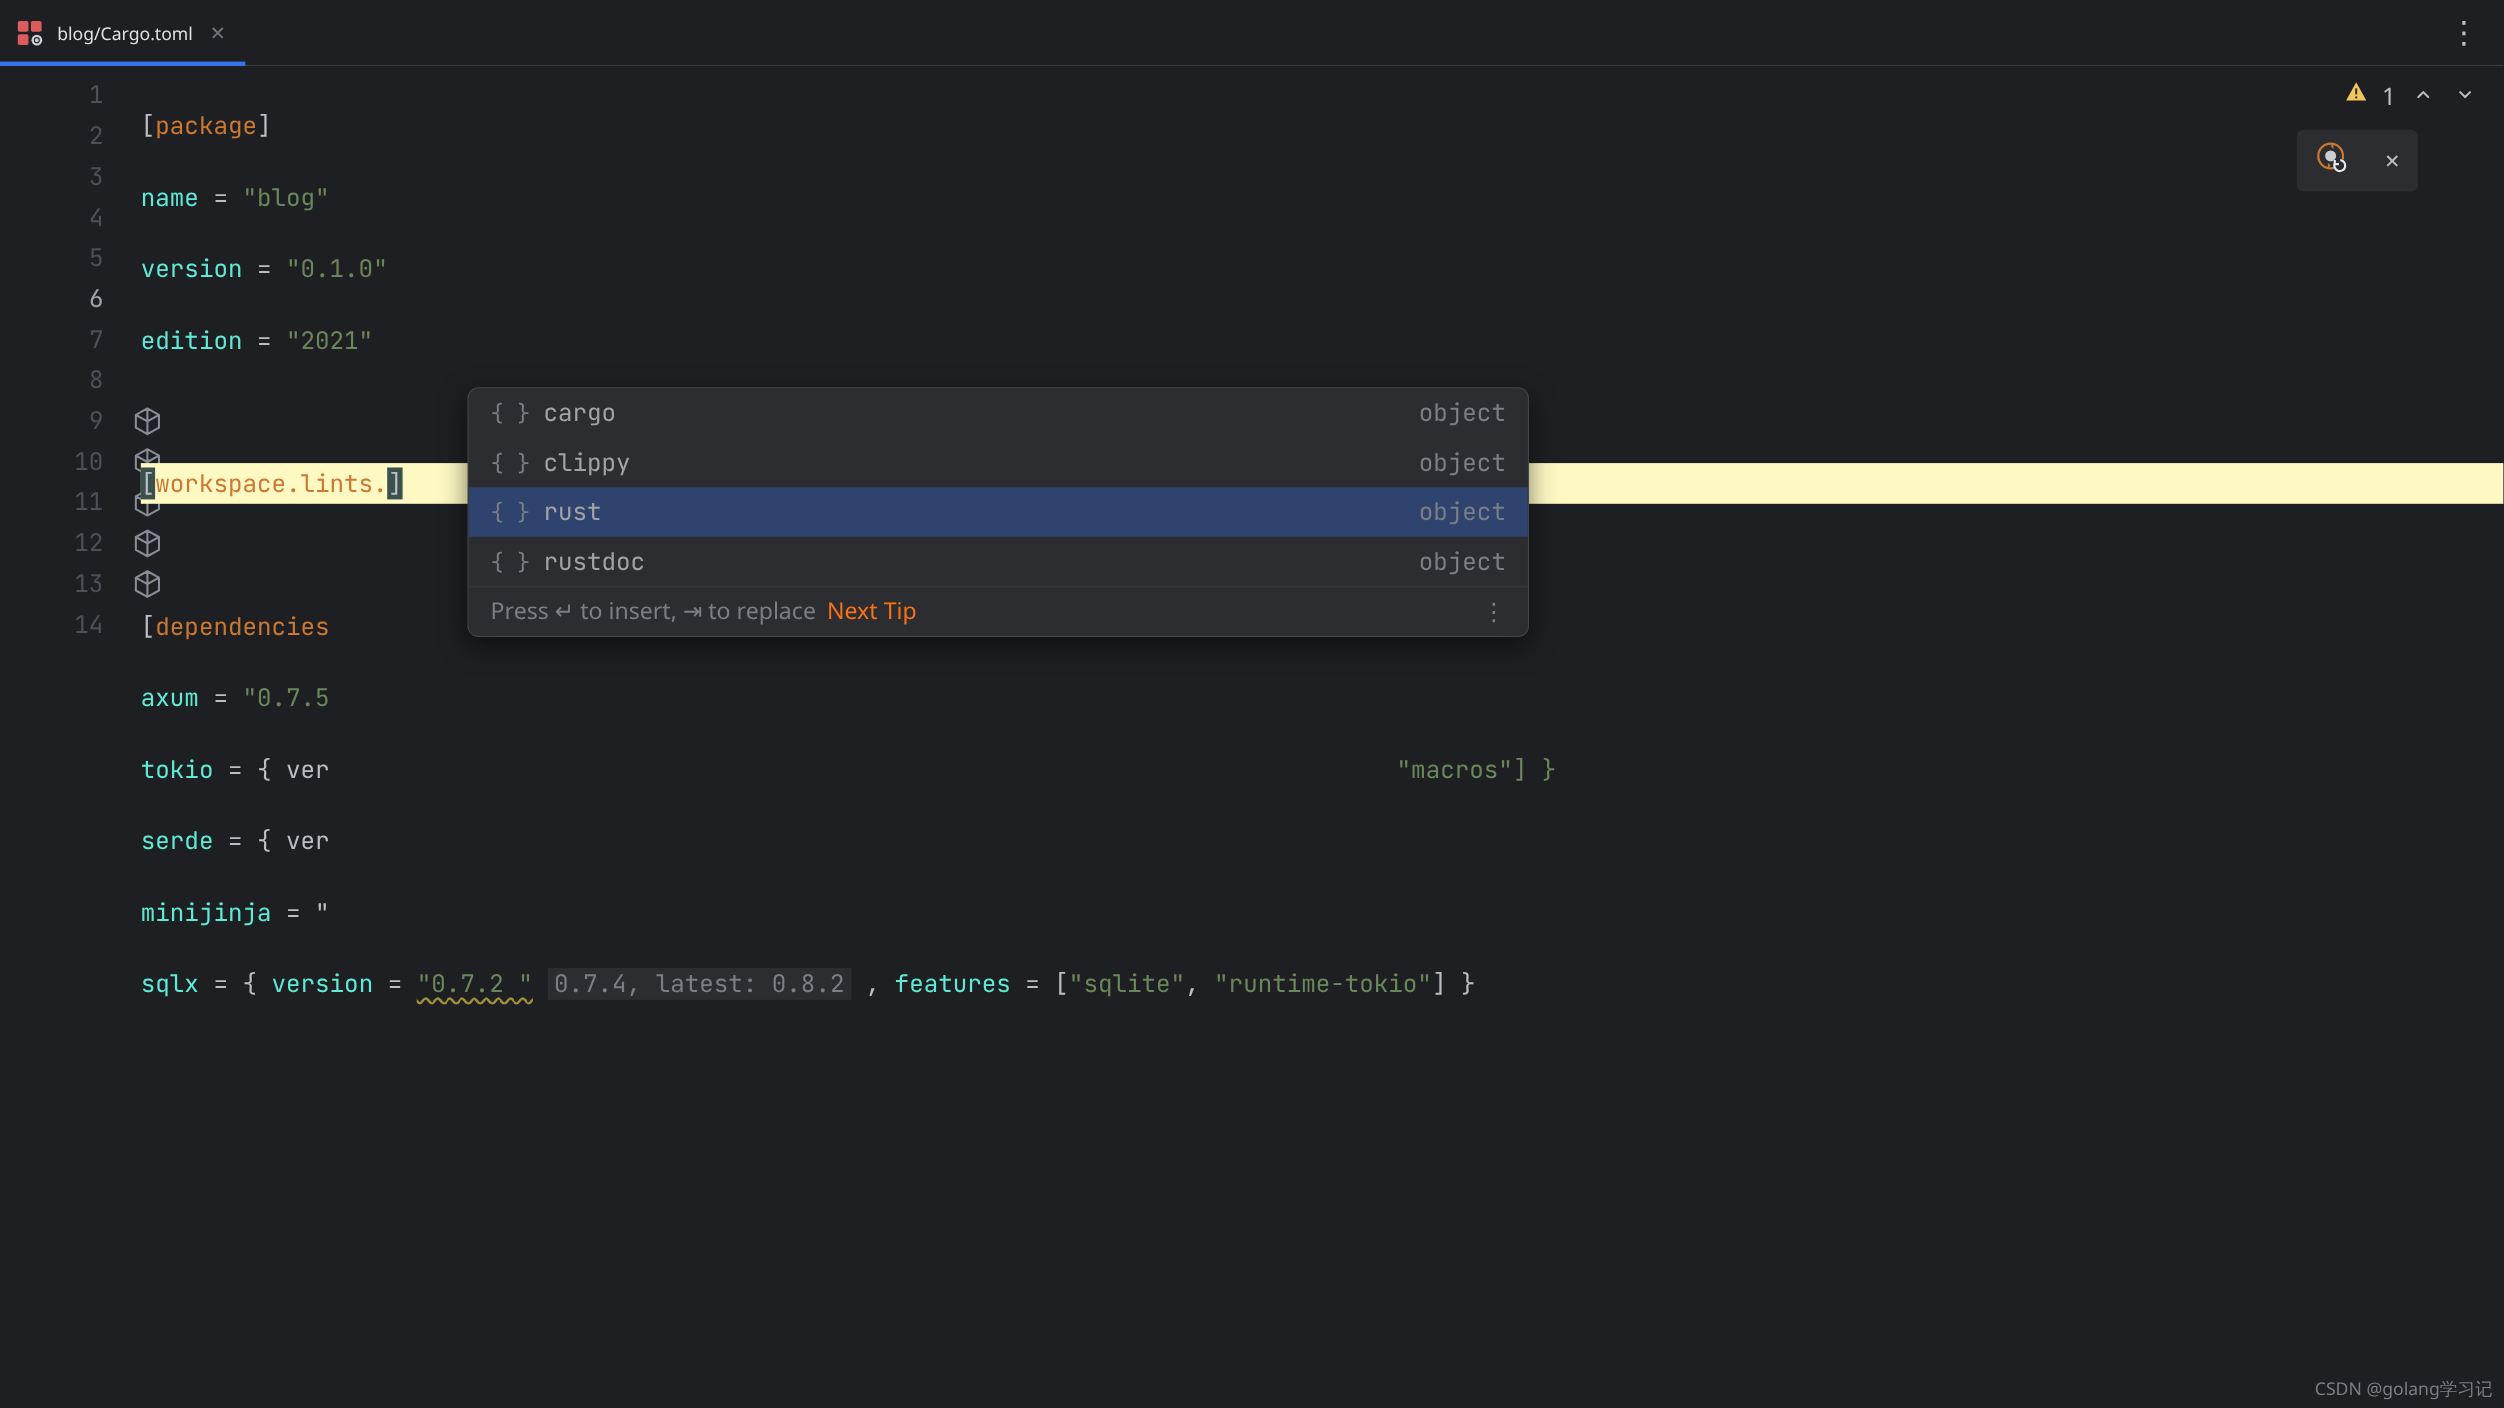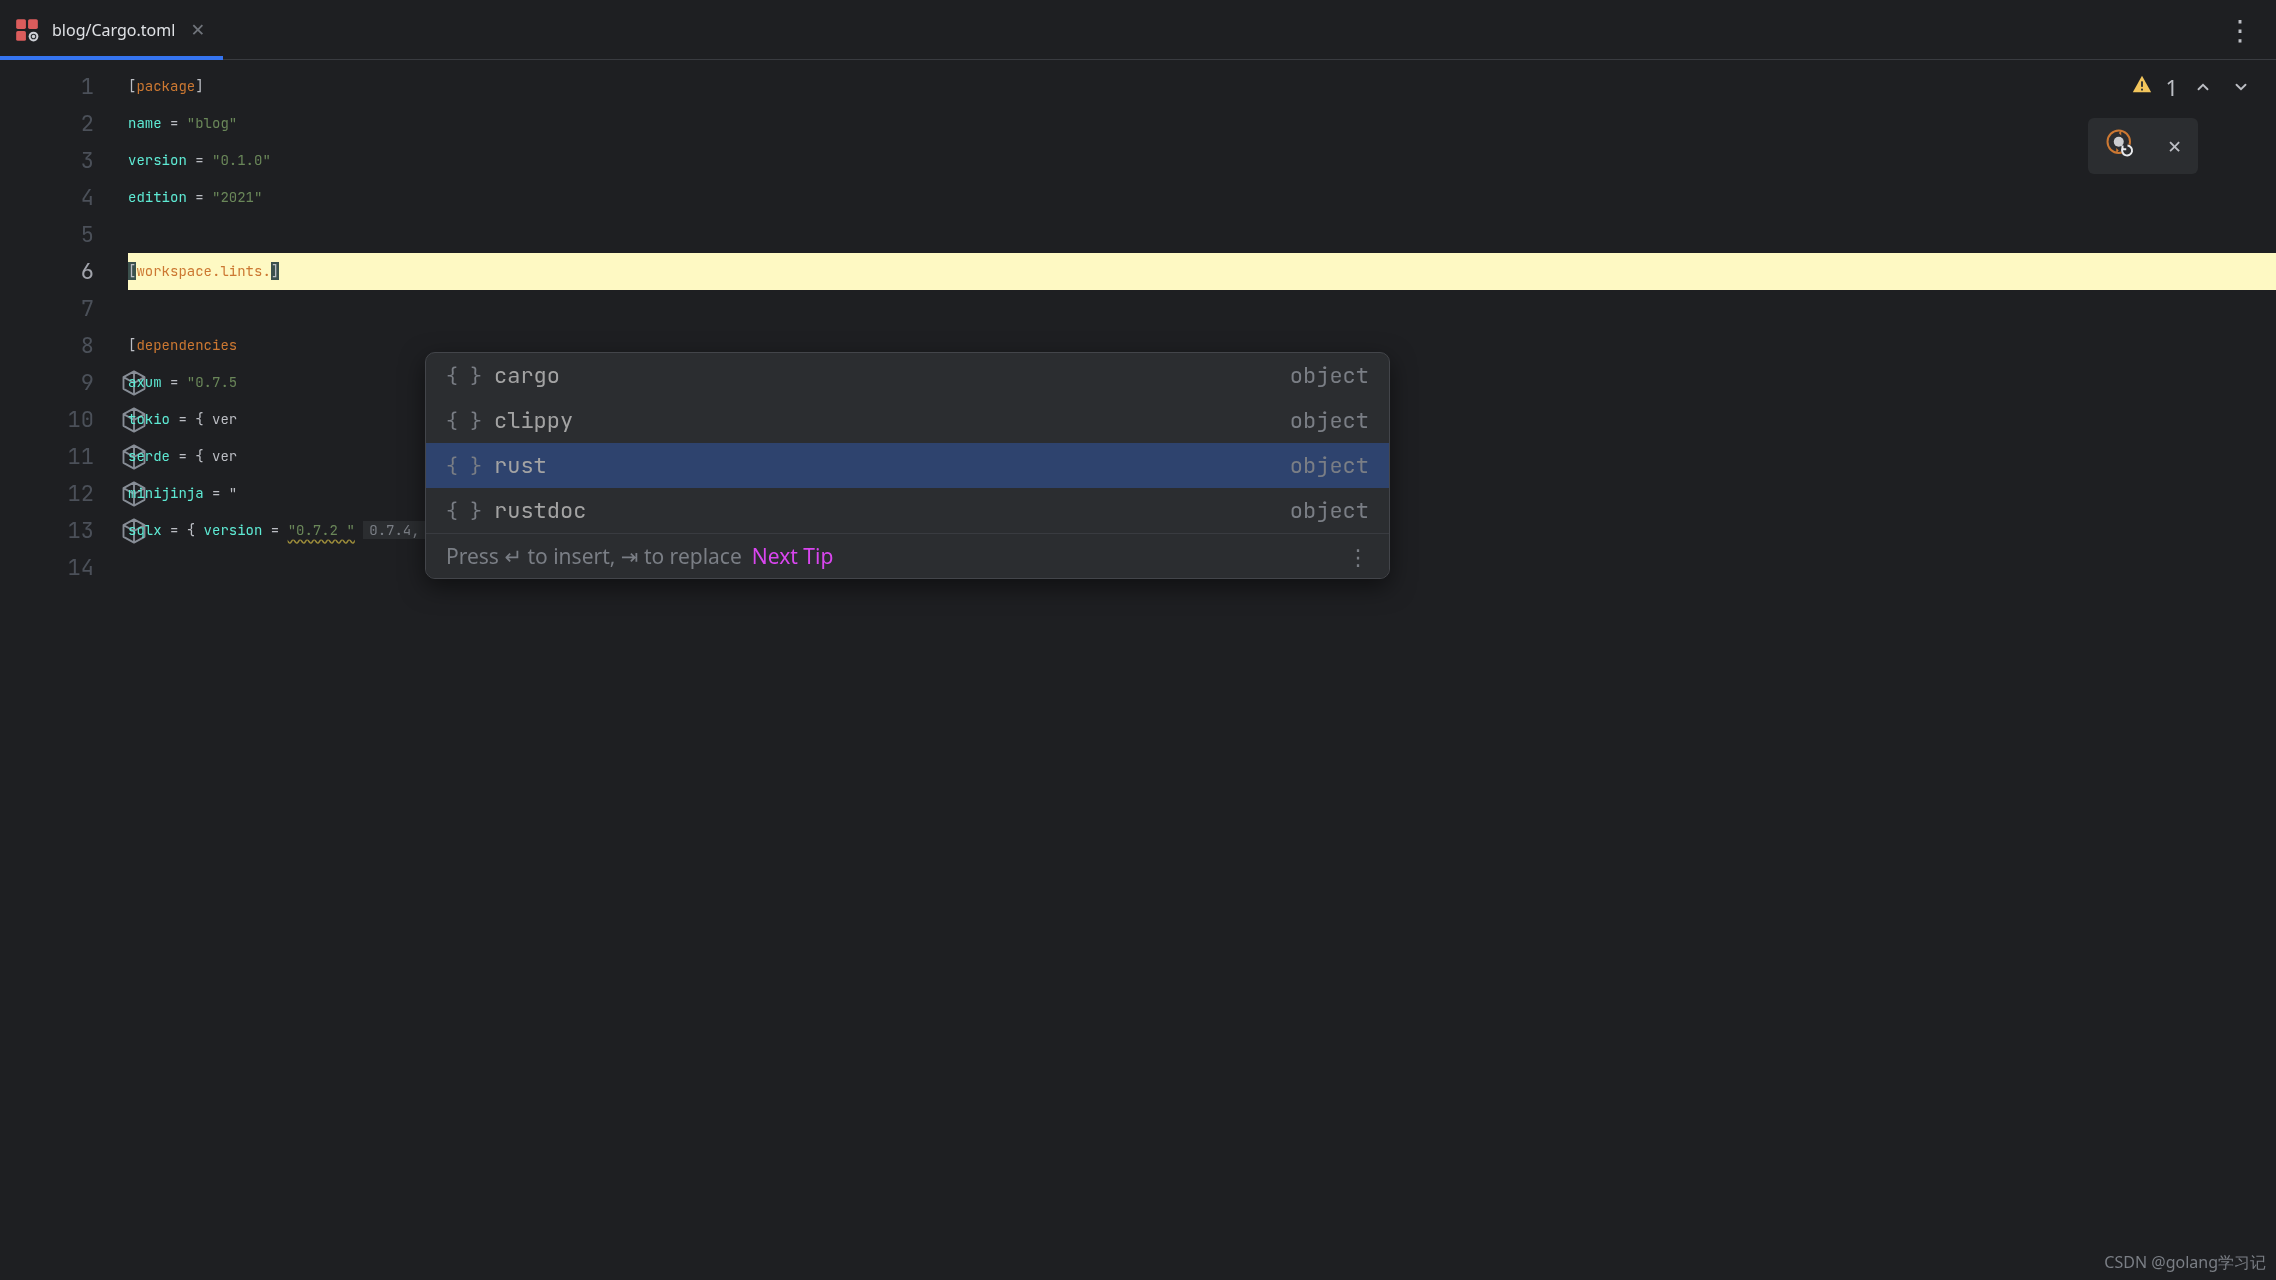--- a/index.html
+++ b/index.html
@@ -76,21 +76,22 @@
   .code {
     flex: 1;
     padding-top: 8px;
     padding-left: 8px;
     position: relative;
   }
   .code-line {
     height: 37px;
     line-height: 37px;
     white-space: pre;
-    font-size: 14px;
+    font-size: 22px;
+    margin-top: 28px;
   }
   .code-line.current { background: #fef9c3; }
   .c-orange { color: #cc7832; }
   .c-purple { color: #5eead4; }
   .c-green { color: #6a8759; }
   .c-default { color: #bcbec4; }
   .c-wavy { text-decoration: wavy underline #9e8e3a; text-underline-offset: 4px; }
   .version-hint { background: #2b2d30; padding: 0 6px; color: #7a7e85; }
   .bracket-hl { background: #3b514d; }
   .inspect {
@@ -147,21 +148,21 @@
     align-items: center;
     height: 45px;
     padding: 0 20px;
     background: #2b2d30;
     border-top: 1px solid #393b40;
     font-size: 21px;
     font-family: system-ui, sans-serif;
     color: #7a7e85;
     gap: 10px;
   }
-  .popup-footer .link { color: #d946ef; cursor: pointer; }
+  .popup-footer .link { color: #f97316; cursor: pointer; }
   .popup-footer .more { margin-left: auto; cursor: pointer; font-size: 22px; }
   .watermark {
     position: absolute;
     bottom: 6px;
     right: 10px;
     color: #7a7e85;
     font-size: 16px;
     font-family: system-ui, sans-serif;
   }
 </style>

